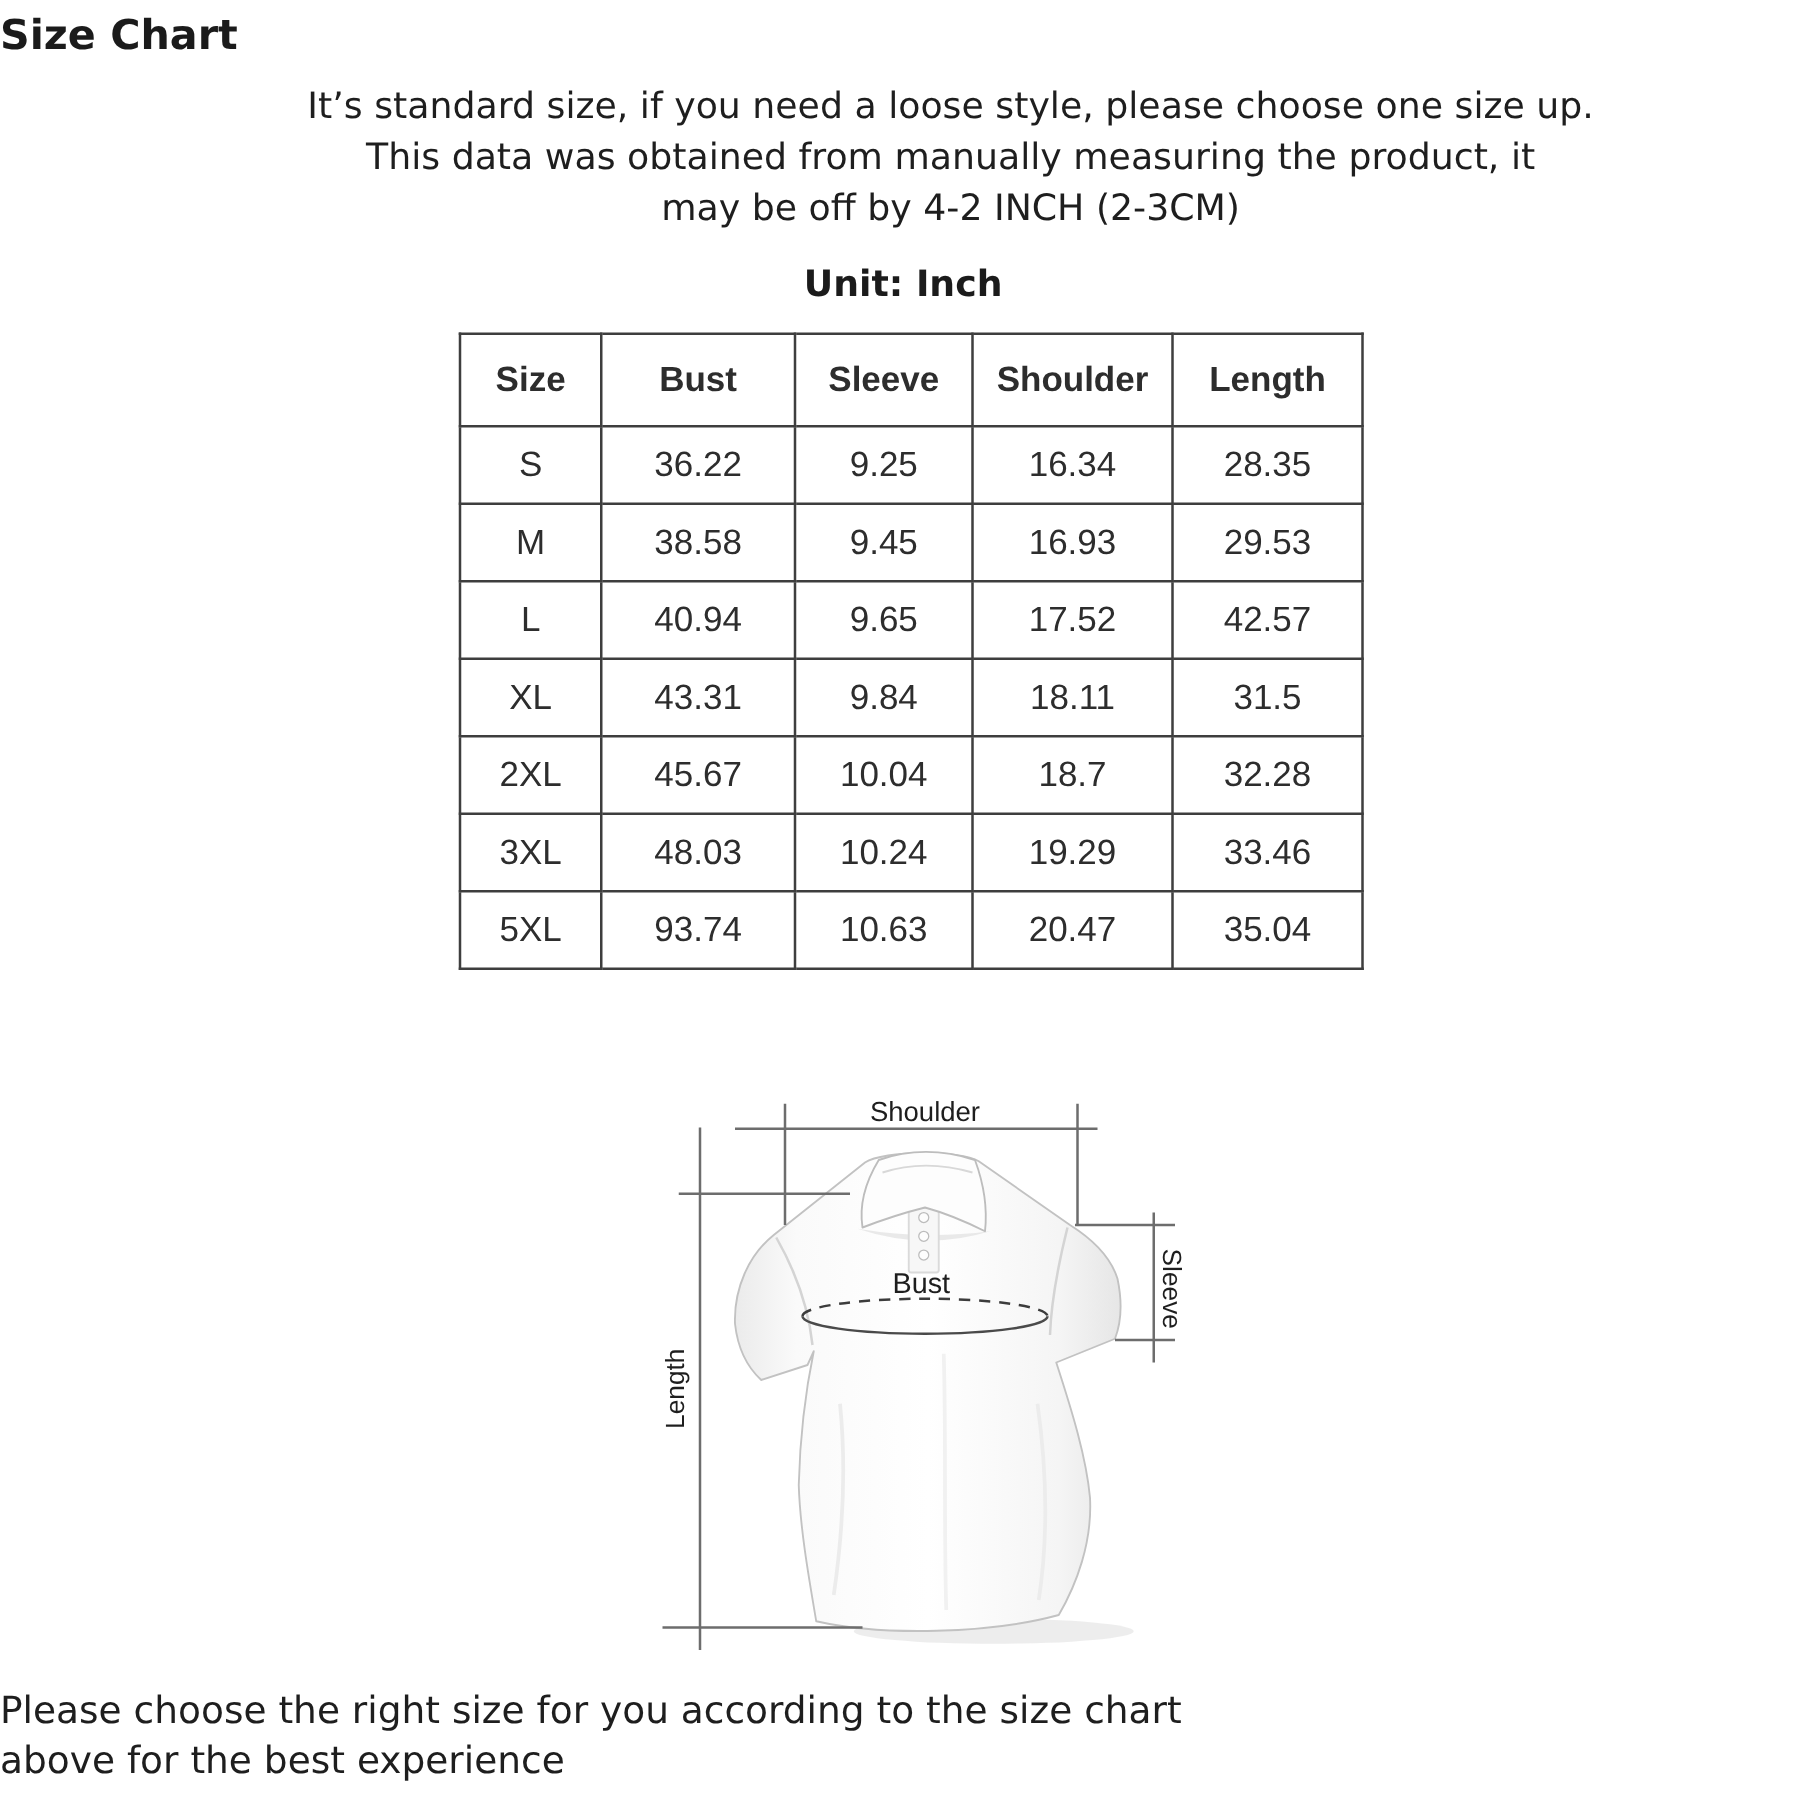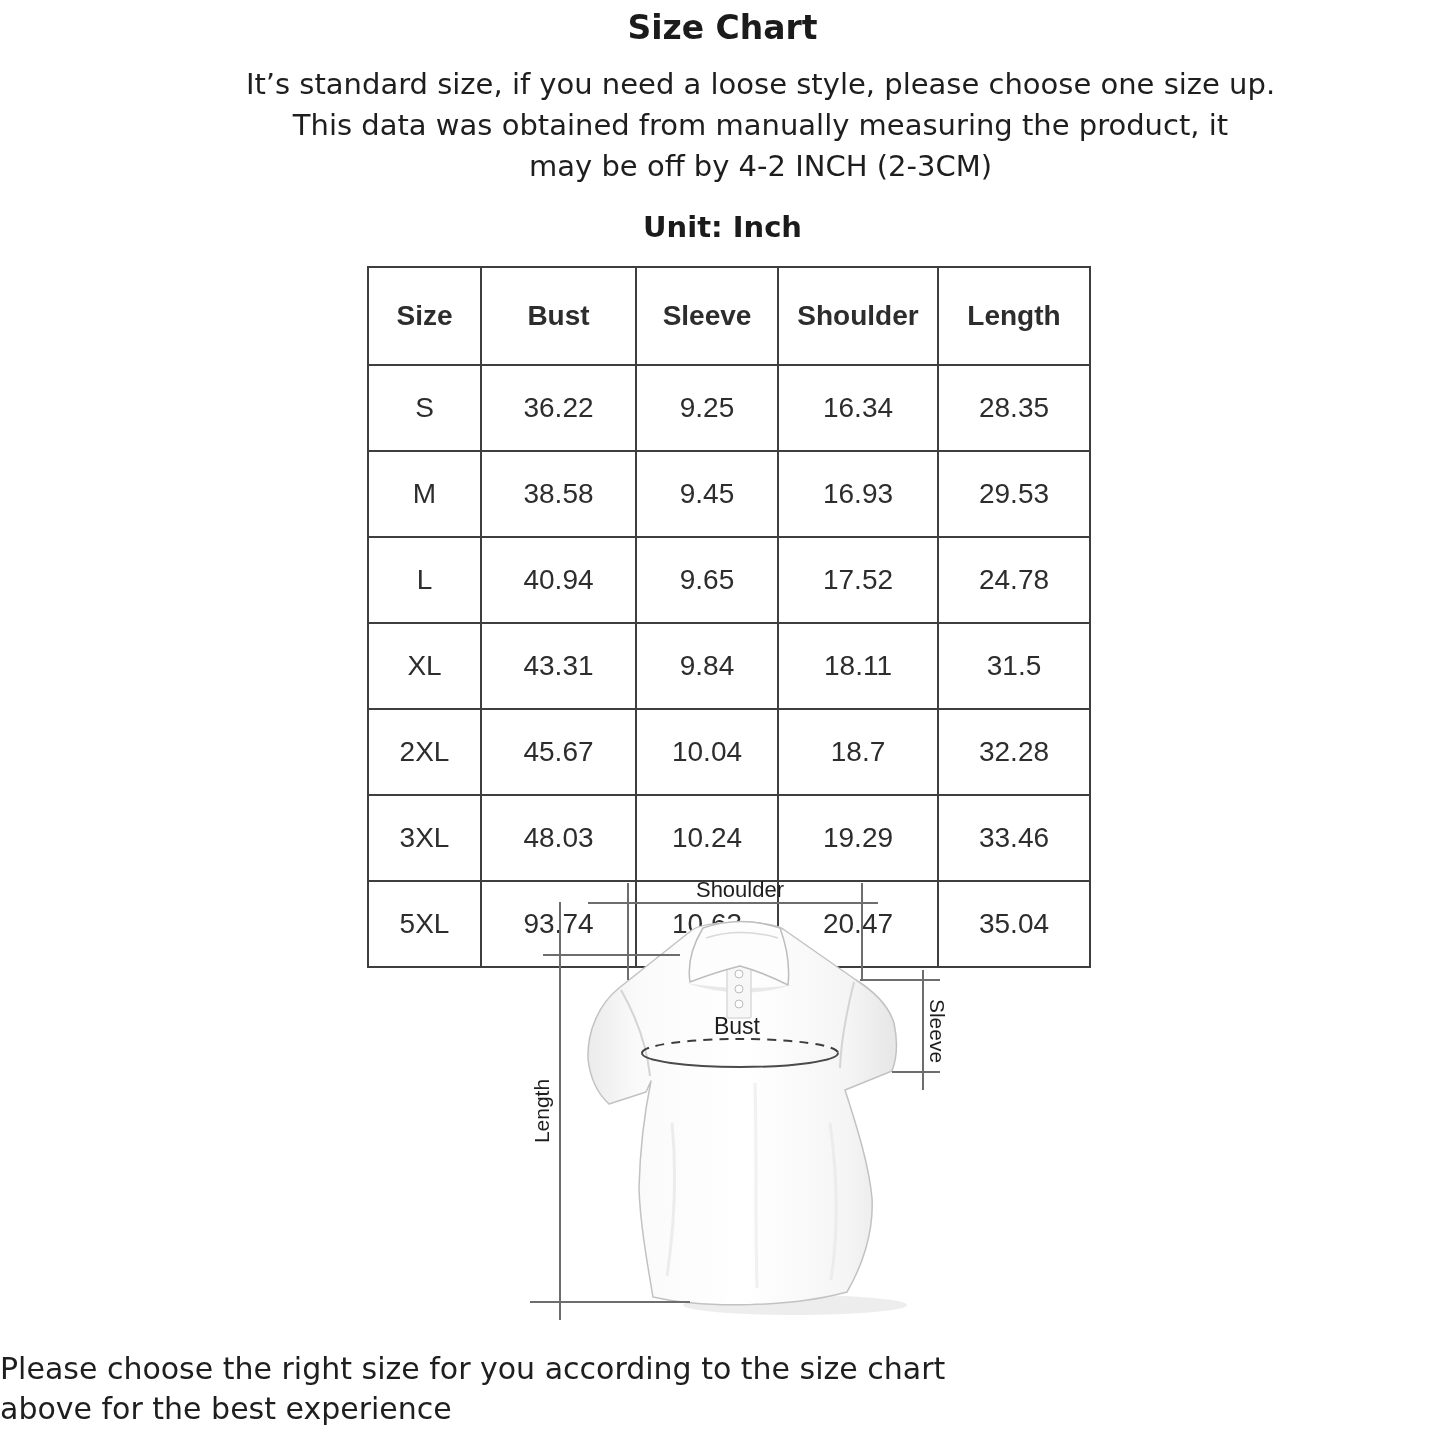--- a/index.html
+++ b/index.html
@@ -9,21 +9,21 @@
     height: 1445px;
     background: #ffffff;
     overflow: hidden;
     color: #1e1e1e;
     font-family: "DejaVu Sans", sans-serif;
   }
   .title {
     position: absolute;
     top: 8px; left: 0; width: 100%;
     margin: 0;
-    text-align: center;
+    text-align: left;
     font-size: 33px;
     font-weight: 700;
     color: #1b1b1b;
     letter-spacing: 0px;
   }
   .intro {
     position: absolute;
     top: 64px; left: 0; width: 100%;
     text-align: center;
     font-size: 29px;
@@ -46,21 +46,21 @@
     left: 367px; top: 266px;
     width: 722px;
     border-collapse: collapse;
     table-layout: fixed;
     font-family: "Liberation Sans", sans-serif;
   }
   .size-table th, .size-table td {
     border: 2px solid #3e3e3e;
     text-align: center;
     vertical-align: middle;
-    padding: 12px;
+    padding: 0;
     color: #2d2d2d;
     background: #ffffff;
   }
   .size-table th {
     height: 72px;
     font-size: 28px;
     font-weight: 700;
   }
   .size-table td {
     height: 60px;
@@ -132,21 +132,21 @@
       <td>38.58</td>
       <td>9.45</td>
       <td>16.93</td>
       <td>29.53</td>
     </tr>
         <tr>
       <td>L</td>
       <td>40.94</td>
       <td>9.65</td>
       <td>17.52</td>
-      <td>24.78</td>
+      <td>42.57</td>
     </tr>
         <tr>
       <td>XL</td>
       <td>43.31</td>
       <td>9.84</td>
       <td>18.11</td>
       <td>31.5</td>
     </tr>
         <tr>
       <td>2XL</td>

